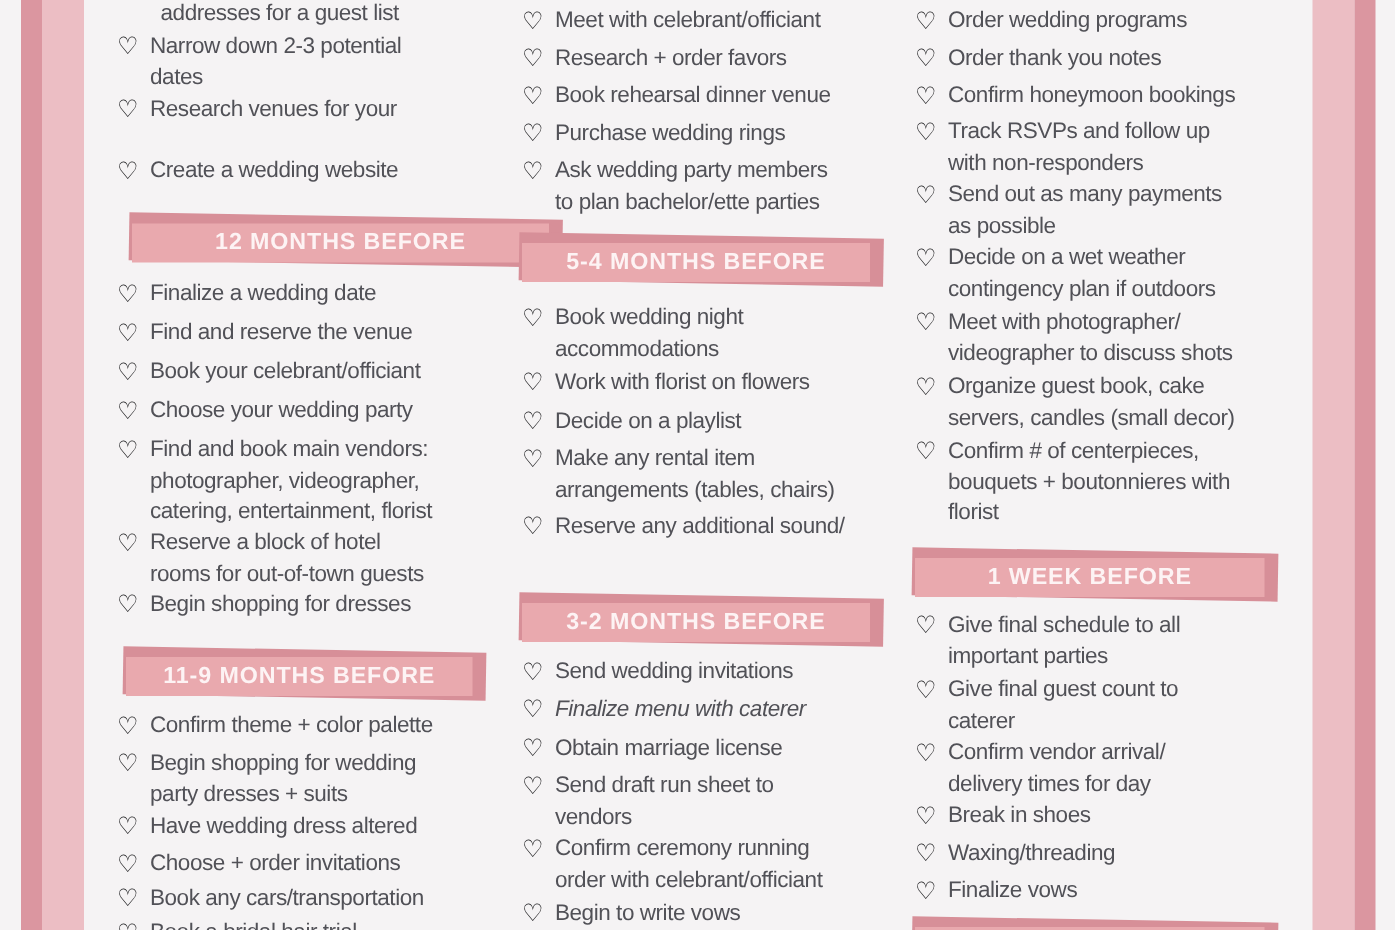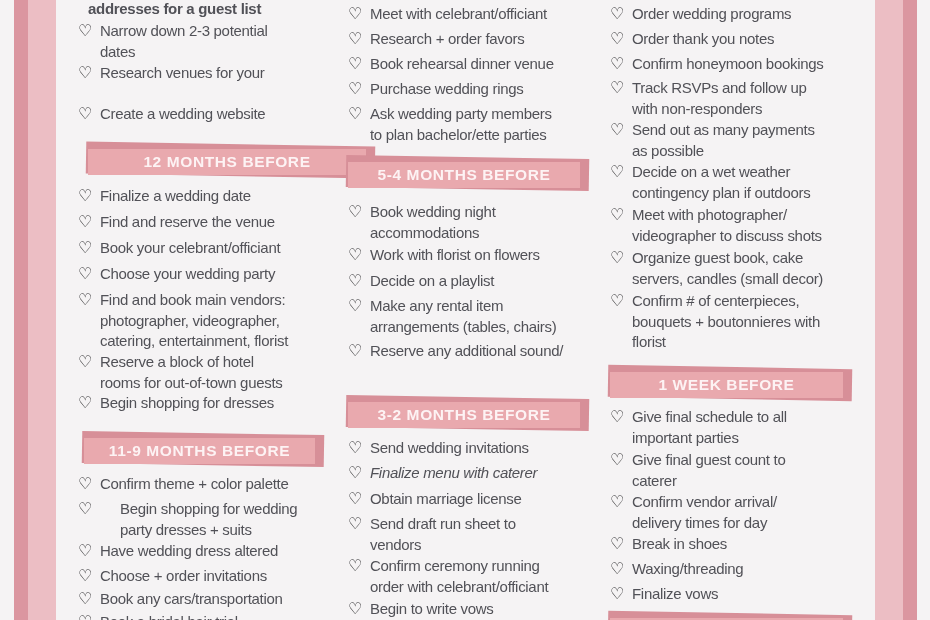--- a/index.html
+++ b/index.html
@@ -34,21 +34,21 @@
 </head>
 <body>
 
 <div class="page">
   <div class="stripe l-dark"></div>
   <div class="stripe l-light"></div>
   <div class="stripe r-light"></div>
   <div class="stripe r-dark"></div>
   <div id="content">
       <div class="block" style="top: -1px;">
-        <div class="lines" style="left: 88px; font-weight: bold;">
+        <div class="lines" style="left: 107px;">
           <div class="line">addresses for a guest list</div>
         </div>
       </div>
       <div class="block" style="top: 21px;">
         <span class="heart" style="left: 78px;">♡</span>
         <div class="lines" style="left: 100px;">
           <div class="line">Narrow down 2-3 potential</div>
           <div class="line">dates</div>
         </div>
       </div>
@@ -122,21 +122,21 @@
         </div>
       </div>
       <div class="block" style="top: 474px;">
         <span class="heart" style="left: 78px;">♡</span>
         <div class="lines" style="left: 100px;">
           <div class="line">Confirm theme + color palette</div>
         </div>
       </div>
       <div class="block" style="top: 499px;">
         <span class="heart" style="left: 78px;">♡</span>
-        <div class="lines" style="left: 100px; margin-left: 20px;">
+        <div class="lines" style="left: 100px;">
           <div class="line">Begin shopping for wedding</div>
           <div class="line">party dresses + suits</div>
         </div>
       </div>
       <div class="block" style="top: 541px;">
         <span class="heart" style="left: 78px;">♡</span>
         <div class="lines" style="left: 100px;">
           <div class="line">Have wedding dress altered</div>
         </div>
       </div>

